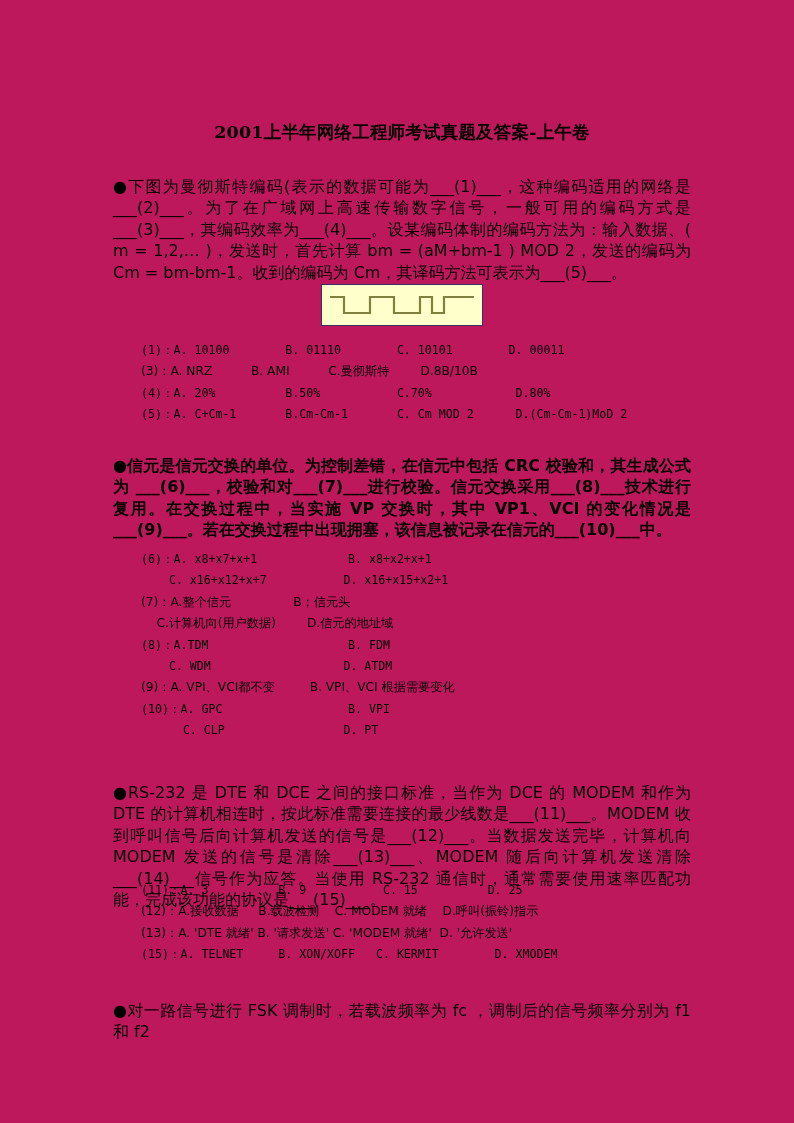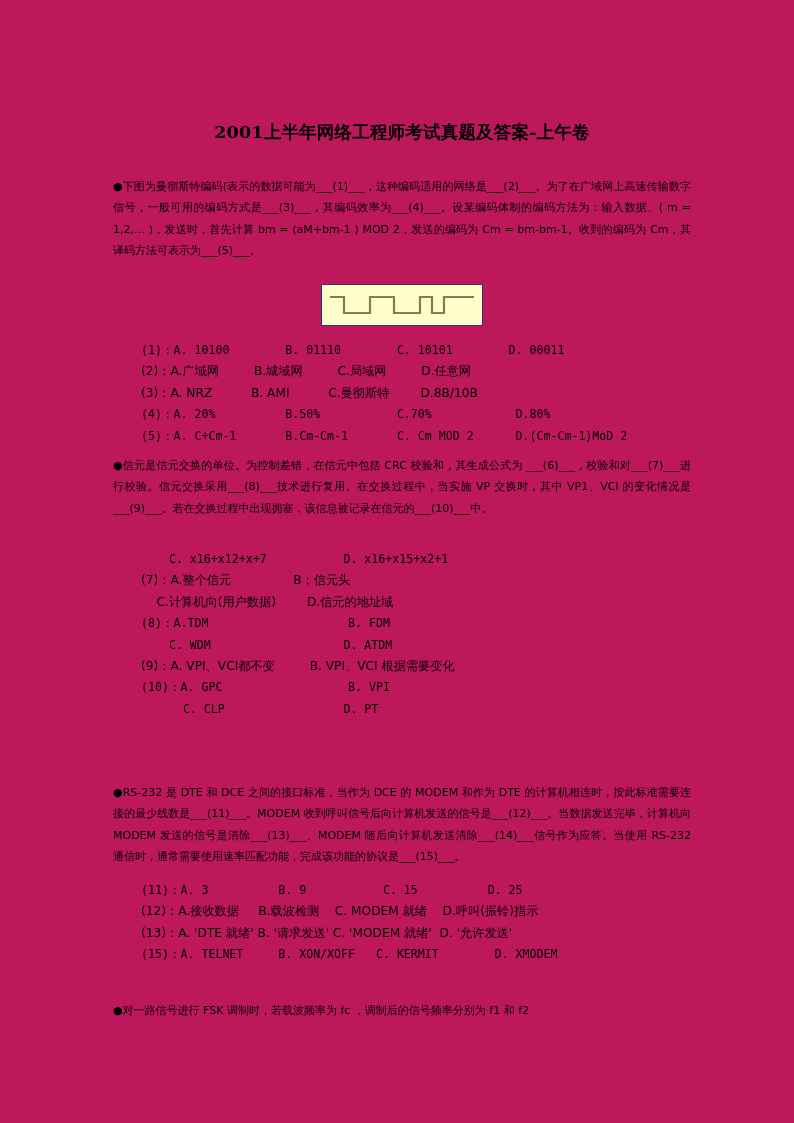--- a/index.html
+++ b/index.html
@@ -39,21 +39,21 @@
     color: #000000;
   }
   .block {
     position: absolute;
     left: 0;
     width: 578px;
   }
   p.para {
     margin: 0;
     font-family: "DejaVu Sans", "Liberation Sans", sans-serif;
-    font-size: 11px;
+    font-size: 16px;
     line-height: 21.4px;
     color: #000000;
     text-align: justify;
     text-justify: inter-character;
     word-break: break-word;
   }
   .opts {
     margin: 0;
     font-family: "DejaVu Sans", "Liberation Sans", sans-serif;
     font-size: 12.2px;
@@ -106,31 +106,31 @@
     <div class="figure-wrap" style="top:284px;">
       <span class="figure-box">
         <svg width="160" height="40" viewBox="0 0 160 40" aria-hidden="true">
           <polyline points="8,12 22,12 22,28 48,28 48,12 72,12 72,28 98,28 98,12 110,12 110,28 122,28 122,12 152,12" fill="none" stroke="#808040" stroke-width="2.2"></polyline>
         </svg>
       </span>
     </div>
 
     <div class="block opts" style="top:340px;">
       <span class="opt-row">(1)：A. 10100        B. 01110        C. 10101        D. 00011</span>
-      <span class="opt-row cjk">(2)：A.广域网         B.城域网         C.局域网         D.任意网</span>
       <span class="opt-row cjk">(3)：A. NRZ          B. AMI          C.曼彻斯特        D.8B/10B</span>
       <span class="opt-row">(4)：A. 20%          B.50%           C.70%            D.80%</span>
       <span class="opt-row">(5)：A. C+Cm-1       B.Cm-Cm-1       C. Cm MOD 2      D.(Cm-Cm-1)MoD 2</span>
     </div>
 
-    <div class="block" style="top:455px;">
+    <div class="block" style="top:455px;font-weight:bold;">
       <p class="para">●信元是信元交换的单位。为控制差错，在信元中包括 CRC 校验和，其生成公式为 ___(6)___，校验和对___(7)___进行校验。信元交换采用___(8)___技术进行复用。在交换过程中，当实施 VP 交换时，其中 VP1、VCI 的变化情况是___(9)___。若在交换过程中出现拥塞，该信息被记录在信元的___(10)___中。</p>
     </div>
 
     <div class="block opts" style="top:549px;">
+      <span class="opt-row">(6)：A. x8+x7+x+1             B. x8+x2+x+1</span>
       <span class="opt-row">    C. x16+x12+x+7           D. x16+x15+x2+1</span>
       <span class="opt-row cjk">(7)：A.整个信元                B；信元头</span>
       <span class="opt-row cjk">    C.计算机向(用户数据)        D.信元的地址域</span>
       <span class="opt-row">(8)：A.TDM                    B. FDM</span>
       <span class="opt-row">    C. WDM                   D. ATDM</span>
       <span class="opt-row cjk">(9)：A. VPI、VCI都不变         B. VPI、VCI 根据需要变化</span>
       <span class="opt-row">(10)：A. GPC                  B. VPI</span>
       <span class="opt-row">      C. CLP                 D. PT</span>
     </div>
 

